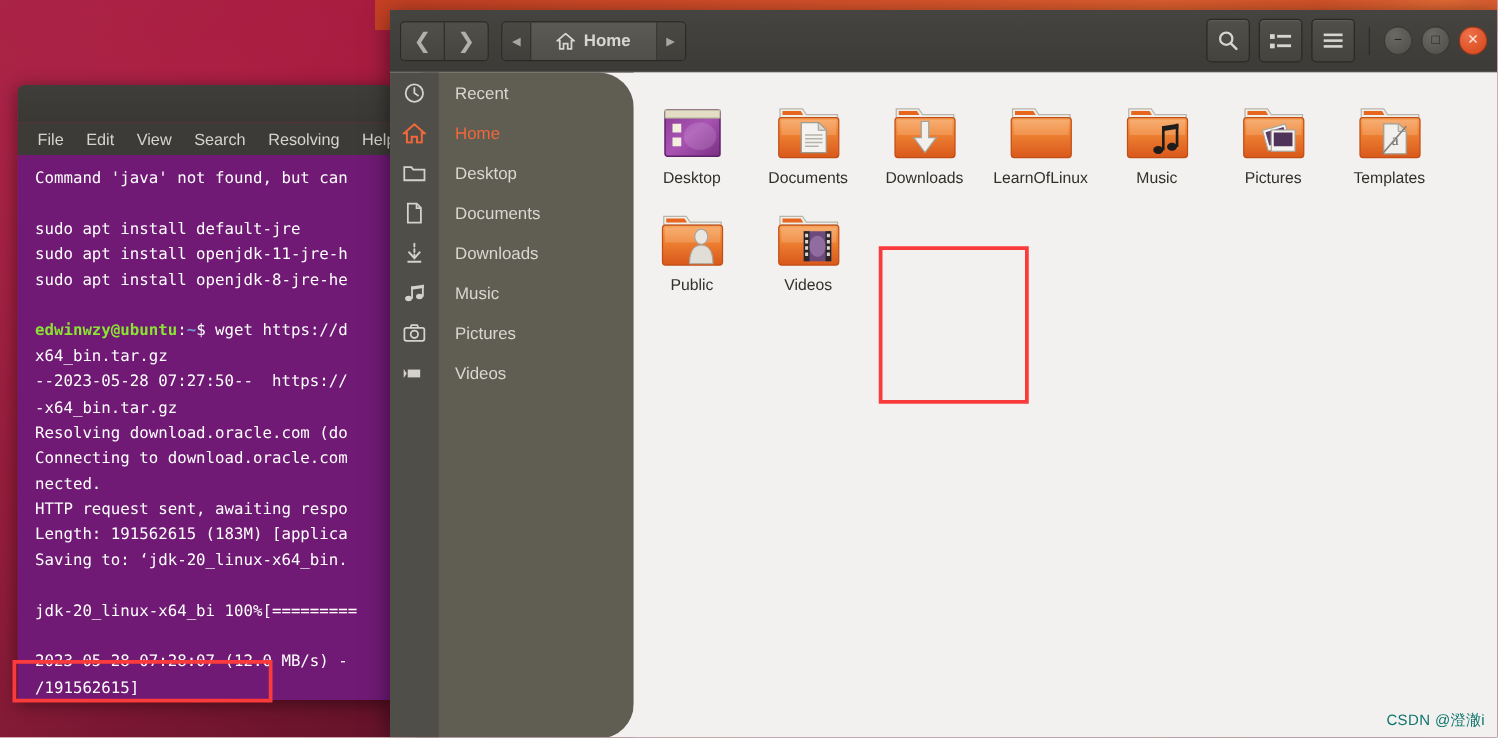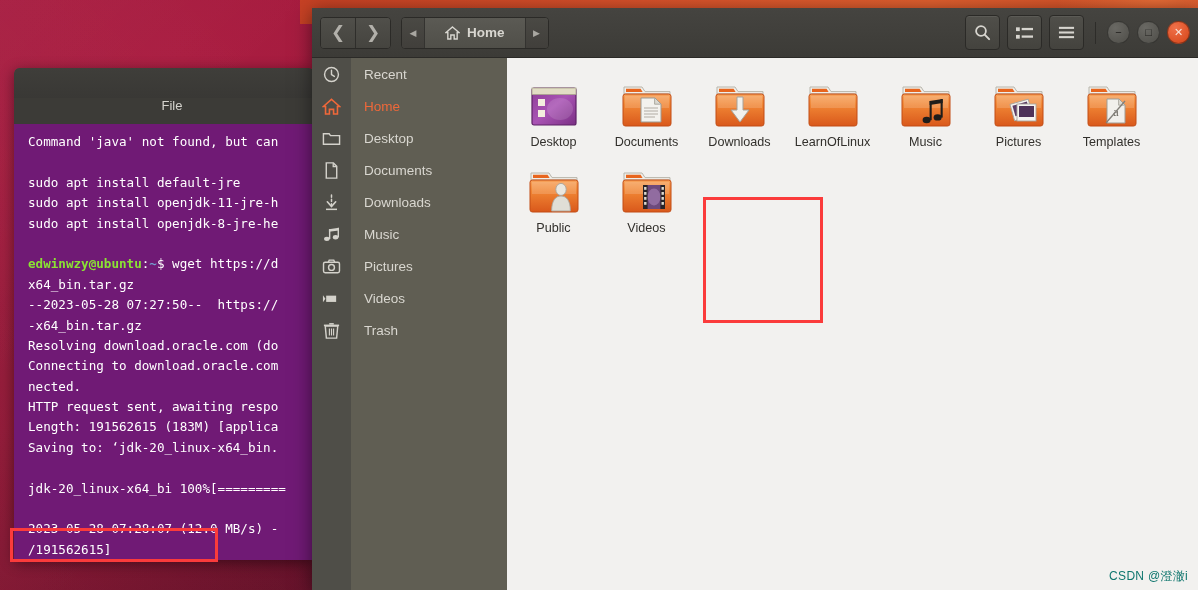--- a/index.html
+++ b/index.html
@@ -54,21 +54,20 @@
     position: absolute; left: 0; right: 0; top: 7px;
     text-align: center;
     font-size: 12px; color: #cfcdc8; font-weight: bold;
   }
   .term-menubar {
     height: 26px;
     background: #3c3b37;
     display: flex; align-items: center;
     padding-left: 16px;
     gap: 18px;
-    flex-direction: column;
   }
   .term-menubar span {
     font-size: 13px; color: #d6d4ce;
   }
   .term-body {
     background: #701a75;
     height: 436px;
     padding: 8px 0 0 14px;
     font-family: "DejaVu Sans Mono", monospace;
     font-size: 12.6px;
@@ -174,20 +173,21 @@
   .wc-close .wc-glyph { color: #f7e4dc; }
 
   .fm-body { display: flex; height: 533px; }
 
   
   .fm-sidebar {
     width: 195px;
     background: #605e53;
     position: relative;
     flex: 0 0 195px;
+    border-radius: 28px;
   }
   .sb-iconcol {
     position: absolute; left: 0; top: 0; bottom: 0; width: 39px;
     background: #4f4e48;
   }
   .sb-item {
     position: relative;
     height: 32px;
     display: flex; align-items: center;
     cursor: pointer;
@@ -408,31 +408,20 @@
               <span class="sb-label">Pictures</span>
             </div>
             <div class="sb-item">
               <span class="sb-icon">
                 <svg width="19" height="19" viewBox="0 0 20 20">
                   <rect x="4.4" y="7" width="10.5" height="6.6" fill="#d4d2cb"></rect>
                   <path d="M1 6.6 L3.6 10.3 L1 14 Z" fill="#d4d2cb"></path>
                 </svg>
               </span>
               <span class="sb-label">Videos</span>
-            </div>
-            <div class="sb-item">
-              <span class="sb-icon">
-                <svg width="19" height="19" viewBox="0 0 20 20">
-                  <path d="M3.4 5.2 L16.6 5.2 L15.4 18 L4.6 18 Z" fill="none" stroke="#d4d2cb" stroke-width="1.5"></path>
-                  <path d="M2 4.6 L18 4.6" stroke="#d4d2cb" stroke-width="1.7"></path>
-                  <path d="M7.6 3 L12.4 3" stroke="#d4d2cb" stroke-width="1.6"></path>
-                  <path d="M7.8 8 L7.8 15.3 M10 8 L10 15.3 M12.2 8 L12.2 15.3" stroke="#d4d2cb" stroke-width="1.2"></path>
-                </svg>
-              </span>
-              <span class="sb-label">Trash</span>
             </div>
             <div class="sb-gap"></div>
           </div>
       </div>
 
       <div class="fm-main">
         <div class="icon-grid" id="icon-grid">
             <div class="icon-cell">
               <div class="icon-art">
                 <svg width="54" height="47" viewBox="0 0 54 47">

